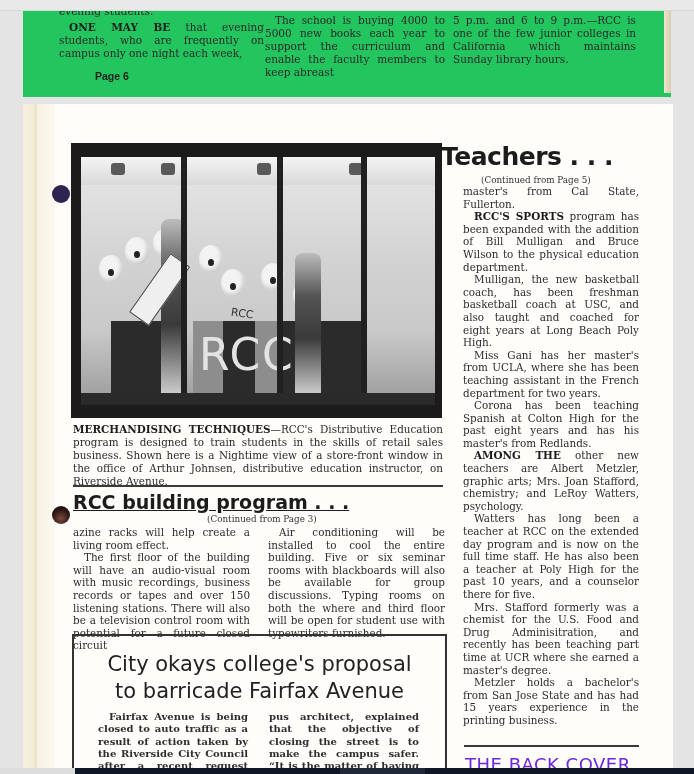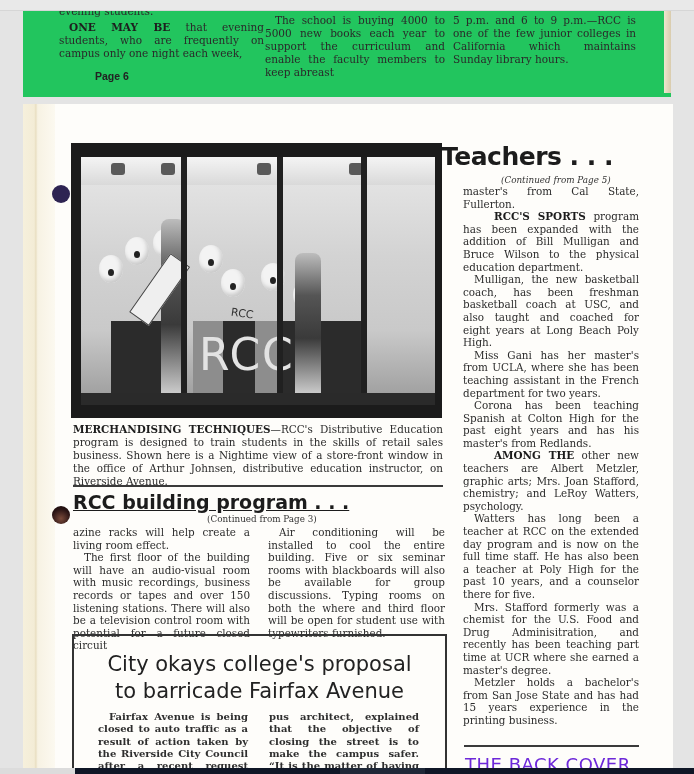--- a/index.html
+++ b/index.html
@@ -52,21 +52,21 @@
 
   .caption { position: absolute; left: 50px; top: 319px; width: 370px; font-size: 10.4px; line-height: 13px; text-align: justify; color: #2b2b2b; }
   .caption b { color: #1d1d1d; }
   .rule { position: absolute; height: 2px; background: #3a3a3a; }
 
   .section-head { position: absolute; font-family: "DejaVu Sans", sans-serif; font-weight: bold; color: #1c1c1c; }
   .cont { position: absolute; font-size: 8.8px; color: #333; }
   .col { position: absolute; font-size: 10.4px; line-height: 12.6px; text-align: justify; color: #2c2c2c; }
   .col p { margin: 0; }
   .col .indent { text-indent: 11px; }
-  .col b { color: #1b1b1b; margin-left: 20px; }
+  .col b { color: #1b1b1b; }
 
   .box { position: absolute; left: 49px; top: 530px; width: 371px; height: 150px; border: 2px solid #333; border-bottom: none; }
   .box-head { position: absolute; left: 0; width: 100%; text-align: center; font-family: "DejaVu Sans", sans-serif; font-size: 21px; line-height: 28px; color: #222; font-weight: normal; }
   .box .col { font-weight: bold; font-size: 10px; line-height: 12.3px; color: #2e2e2e; }
 
   .back-cover { position: absolute; left: 442px; top: 650px; font-family: "DejaVu Sans", sans-serif; font-size: 18px; color: #6d28d9; letter-spacing: 0.5px; }
 
   .bottombar { position: absolute; left: 0; top: 768px; width: 694px; height: 6px; background: #dcdcdc; }
   .bottombar .dark { position: absolute; left: 75px; top: 0; width: 619px; height: 6px; background: #0f1626; }
   .bottombar .thumb { position: absolute; left: 340px; top: 0; width: 85px; height: 6px; background: #1f2838; }
@@ -145,21 +145,21 @@
     <div class="box-head" style="top:41px;">to barricade Fairfax Avenue</div>
     <div class="col" style="left:24px; top:75px; width:150px;">
       <p class="indent">Fairfax Avenue is being closed to auto traffic as a result of action taken by the Riverside City Council after a recent request from RCC administrators.</p>
     </div>
     <div class="col" style="left:195px; top:75px; width:150px;">
       <p>pus architect, explained that the objective of closing the street is to make the campus safer. “It is the matter of having a pedestrian campus instead of a campus criss-</p>
     </div>
   </div>
 
   <div class="section-head" style="left:418px; top:38px; font-size:25px; letter-spacing:-0.5px;">Teachers . . .</div>
-  <div class="cont" style="left:478px; top:71px;font-style:italic;">(Continued from Page 5)</div>
+  <div class="cont" style="left:458px; top:71px;">(Continued from Page 5)</div>
   <div class="col" style="left:440px; top:81px; width:176px;">
     <p>master's from Cal State, Fullerton.</p>
     <p class="indent"><b>RCC'S SPORTS</b><span> program has been expanded with the addition of Bill Mulligan and Bruce Wilson to the physical education department.</span></p>
     <p class="indent">Mulligan, the new basketball coach, has been freshman basketball coach at USC, and also taught and coached for eight years at Long Beach Poly High.</p>
     <p class="indent">Miss Gani has her master's from UCLA, where she has been teaching assistant in the French department for two years.</p>
     <p class="indent">Corona has been teaching Spanish at Colton High for the past eight years and has his master's from Redlands.</p>
     <p class="indent"><b>AMONG THE</b><span> other new teachers are Albert Metzler, graphic arts; Mrs. Joan Stafford, chemistry; and LeRoy Watters, psychology.</span></p>
     <p class="indent">Watters has long been a teacher at RCC on the extended day program and is now on the full time staff. He has also been a teacher at Poly High for the past 10 years, and a counselor there for five.</p>
     <p class="indent">Mrs. Stafford formerly was a chemist for the U.S. Food and Drug Adminisitration, and recently has been teaching part time at UCR where she earned a master's degree.</p>
     <p class="indent">Metzler holds a bachelor's from San Jose State and has had 15 years experience in the printing business.</p>

